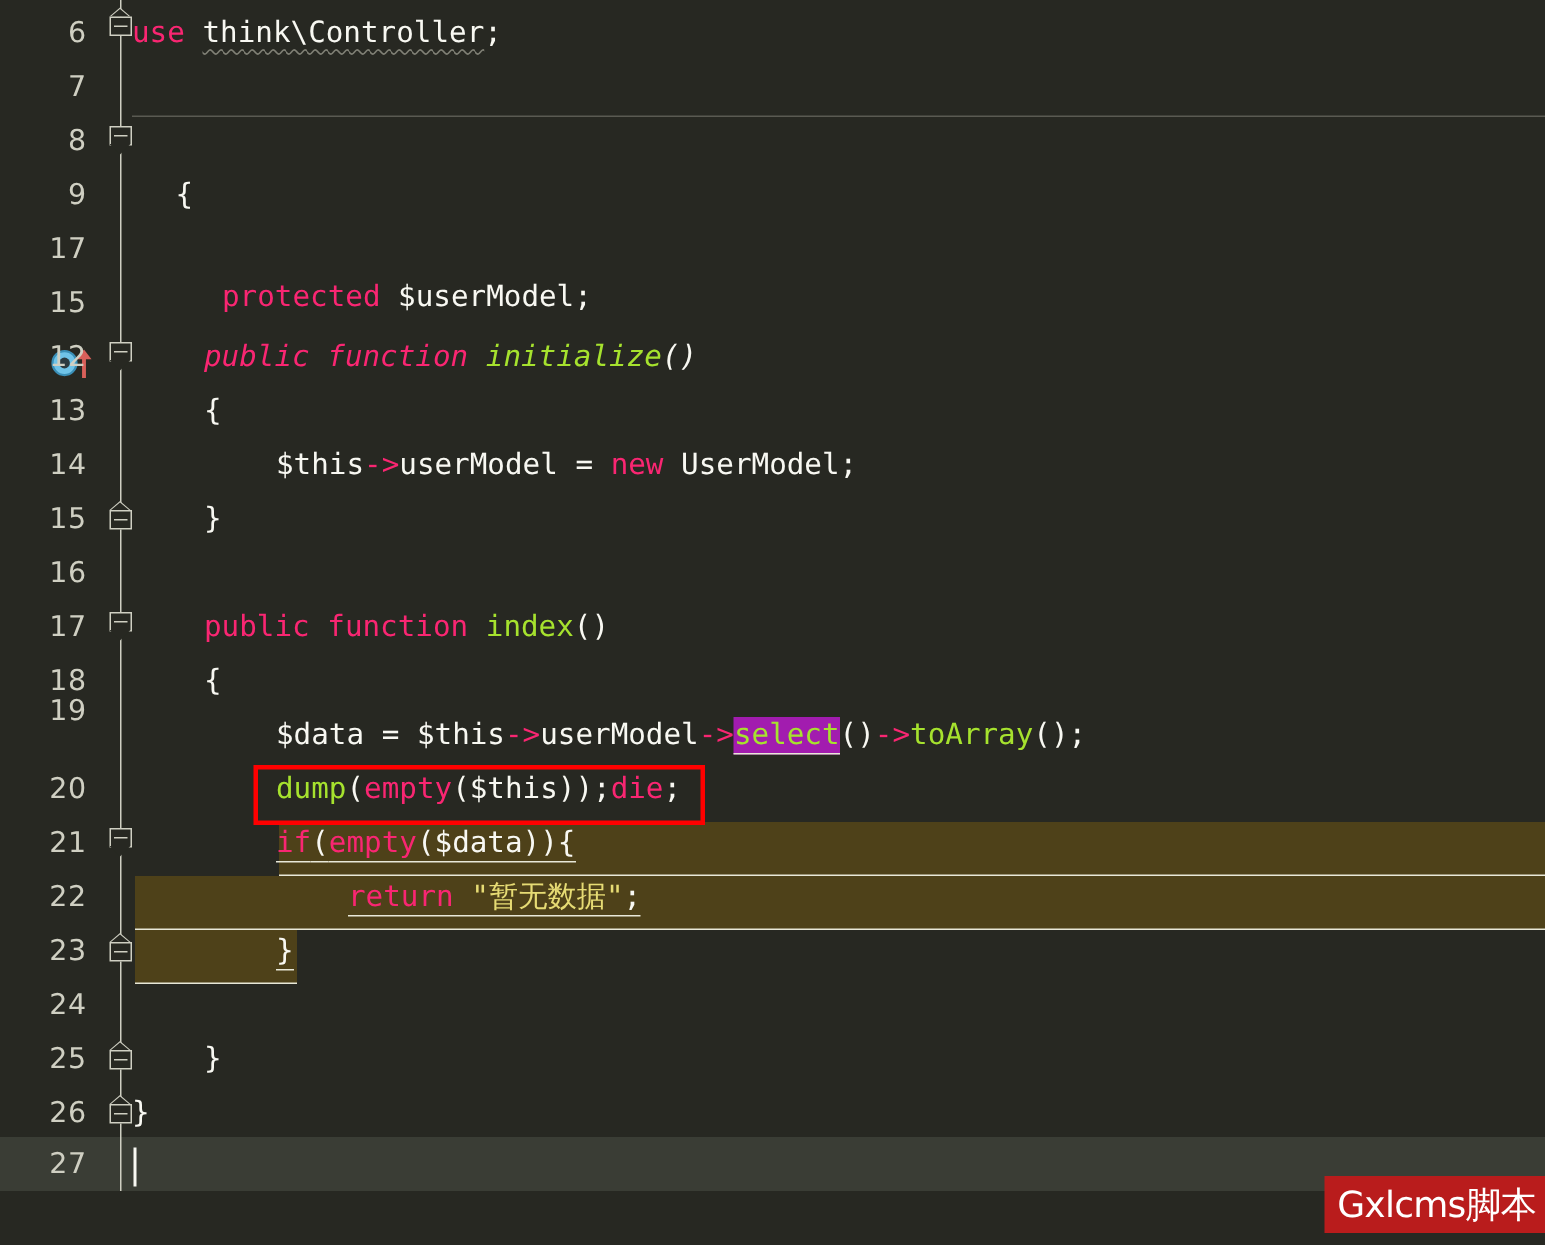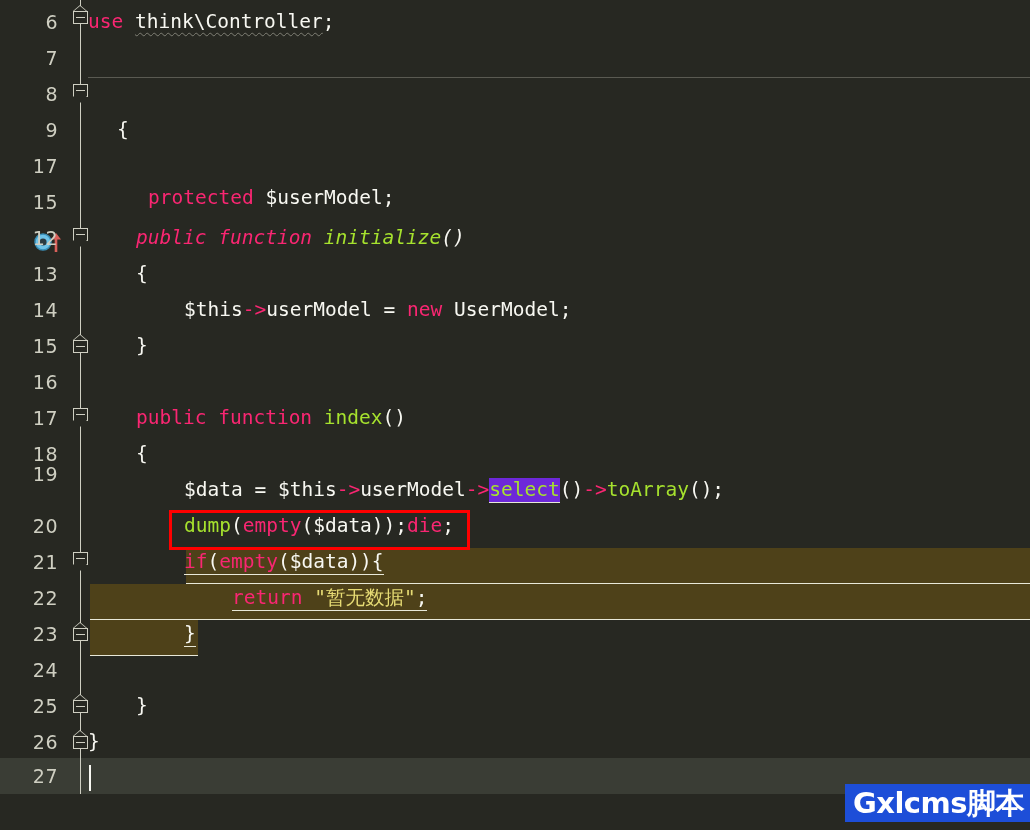--- a/index.html
+++ b/index.html
@@ -157,21 +157,21 @@
     text-decoration-color: #808075;
     text-underline-offset: 4px;
     text-decoration-thickness: 1px;
   }
   
   .uline {
     border-bottom: 1px solid #E8E8D8;
     padding-bottom: 1px;
   }
   .hl-ident {
-    background: #6d28d9;
+    background: #a21caf;
   }
 
   
   .separator {
     position: absolute;
     left: 88px;
     right: 0;
     height: 1px;
     background: #5A5A52;
   }
@@ -207,25 +207,25 @@
     width: 2px;
     height: 26px;
     background: #F8F8F2;
   }
 
   
   #watermark {
     position: absolute;
     right: 0;
     bottom: 8px;
-    background: #1d4ed8;
+    background: #b91c1c;
     color: #FFFFFF;
     font-family: "DejaVu Sans", "Liberation Sans", sans-serif;
-    font-weight: bold;
-    font-size: 29px;
+    font-weight: normal;
+    font-size: 24px;
     line-height: 38px;
     padding: 0 6px 0 8px;
     letter-spacing: -0.5px;
     white-space: nowrap;
   }
 
   
   #bottom-strip {
     position: absolute;
     left: 0; top: 794px;
@@ -336,21 +336,21 @@
   <div class="code" style="top:292px; left:184px;"><span class="var">$this</span><span class="arrow">-&gt;</span><span class="id">userModel</span><span class="punc"> = </span><span class="kw">new</span><span class="id"> UserModel;</span></div>
 
   <div class="code" style="top:328px; left:136px;"><span class="punc">}</span></div>
 
   <div class="code" style="top:400px; left:136px;"><span class="kw">public</span><span class="kw"> function </span><span class="fn">index</span><span class="punc">()</span></div>
 
   <div class="code" style="top:436px; left:136px;"><span class="punc">{</span></div>
 
   <div class="code" style="top:472px; left:184px;"><span class="var">$data</span><span class="punc"> = </span><span class="var">$this</span><span class="arrow">-&gt;</span><span class="id">userModel</span><span class="arrow">-&gt;</span><span class="fn hl-ident uline">select</span><span class="punc">()</span><span class="arrow">-&gt;</span><span class="fn">toArray</span><span class="punc">();</span></div>
 
-  <div class="code" style="top:508px; left:184px;"><span class="fn">dump</span><span class="punc">(</span><span class="kw">empty</span><span class="punc">($data));</span><span class="kw">die</span><span class="punc">;</span></div>
+  <div class="code" style="top:508px; left:184px;"><span class="fn">dump</span><span class="punc">(</span><span class="kw">empty</span><span class="punc">($this));</span><span class="kw">die</span><span class="punc">;</span></div>
 
   <div class="code" style="top:544px; left:184px;"><span class="kw uline">if</span><span class="punc uline">(</span><span class="kw uline">empty</span><span class="punc uline">($data)){</span></div>
 
   <div class="code" style="top:580px; left:232px;"><span class="kw uline">return</span><span class="punc uline"> </span><span class="str uline">"暂无数据"</span><span class="punc uline">;</span></div>
 
   <div class="code" style="top:616px; left:184px;"><span class="punc uline">}</span></div>
 
 
   <div class="code" style="top:688px; left:136px;"><span class="punc">}</span></div>
 

